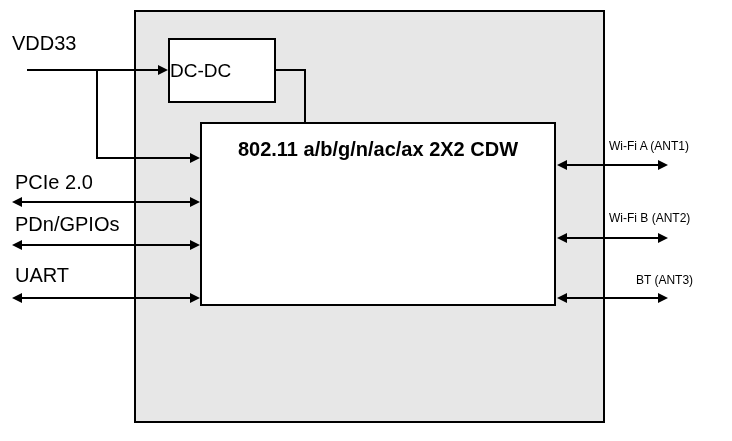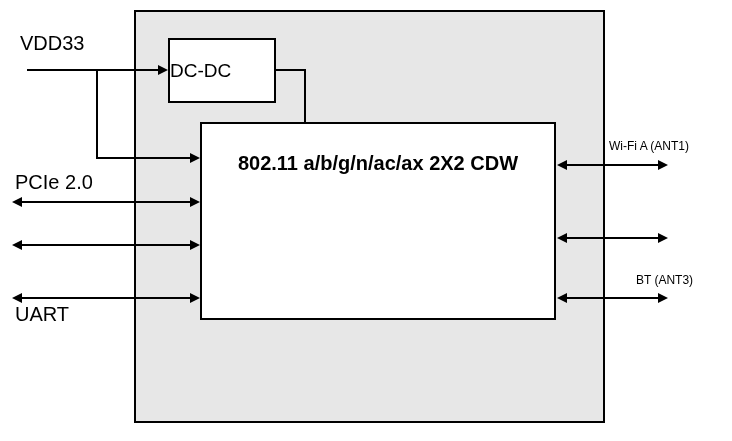--- a/index.html
+++ b/index.html
@@ -38,21 +38,21 @@
     width: 104px; height: 61px;
     font-size: 19px;
   }
   .main {
     left: 200px; top: 122px;
     width: 352px; height: 194px;
     font-size: 20px;
     font-weight: bold;
     line-height: 26px;
     flex-direction: column;
-    padding-top: 26px;
+    padding-top: 12px;
     box-sizing: content-box;
     height: 168px;
   }
   
   .hline, .vline {
     position: absolute;
     background: #000000;
   }
   .hline { height: 2px; }
   .vline { width: 2px; }
@@ -85,57 +85,59 @@
     white-space: nowrap;
   }
 </style>
 </head>
 <body>
 
 <div class="canvas">
 
   <div class="module"></div>
 
-  <span class="sig-label" style="left:20px; top:32px;">VDD33</span>
+  <span class="sig-label" style="left:12px; top:32px;">VDD33</span>
   <div class="hline" style="left:27px; top:69px; width:134px;"></div>
   <div class="arrow-right" style="left:158px; top:65px;"></div>
   <div class="vline" style="left:96px; top:69px; height:90px;"></div>
   <div class="hline" style="left:96px; top:157px; width:94px;"></div>
   <div class="arrow-right" style="left:190px; top:153px;"></div>
 
   <div class="hline" style="left:272px; top:69px; width:34px;"></div>
   <div class="vline" style="left:304px; top:69px; height:55px;"></div>
 
   <span class="sig-label" style="left:15px; top:171px;">PCIe 2.0</span>
   <div class="hline" style="left:20px; top:201px; width:172px;"></div>
   <div class="arrow-left" style="left:12px; top:197px;"></div>
   <div class="arrow-right" style="left:190px; top:197px;"></div>
 
+  <span class="sig-label" style="left:15px; top:213px;">PDn/GPIOs</span>
   <div class="hline" style="left:20px; top:244px; width:172px;"></div>
   <div class="arrow-left" style="left:12px; top:240px;"></div>
   <div class="arrow-right" style="left:190px; top:240px;"></div>
 
-  <span class="sig-label" style="left:15px; top:264px;margin-top:39px;">UART</span>
+  <span class="sig-label" style="left:15px; top:264px;">UART</span>
   <div class="hline" style="left:20px; top:297px; width:172px;"></div>
   <div class="arrow-left" style="left:12px; top:293px;"></div>
   <div class="arrow-right" style="left:190px; top:293px;"></div>
 
   <div class="block dcdc">
     <span>DC-DC</span>
   </div>
 
   <div class="block main">
     <span>802.11 a/b/g/n/ac/ax 2X2 CDW</span>
   </div>
 
   <span class="sig-label-small" style="left:609px; top:139px;">Wi-Fi A (ANT1)</span>
   <div class="hline" style="left:565px; top:164px; width:95px;"></div>
   <div class="arrow-left" style="left:557px; top:160px;"></div>
   <div class="arrow-right" style="left:658px; top:160px;"></div>
 
+  <span class="sig-label-small" style="left:609px; top:211px;">Wi-Fi B (ANT2)</span>
   <div class="hline" style="left:565px; top:237px; width:95px;"></div>
   <div class="arrow-left" style="left:557px; top:233px;"></div>
   <div class="arrow-right" style="left:658px; top:233px;"></div>
 
   <span class="sig-label-small" style="left:636px; top:273px;">BT (ANT3)</span>
   <div class="hline" style="left:565px; top:297px; width:95px;"></div>
   <div class="arrow-left" style="left:557px; top:293px;"></div>
   <div class="arrow-right" style="left:658px; top:293px;"></div>
 
 </div>

